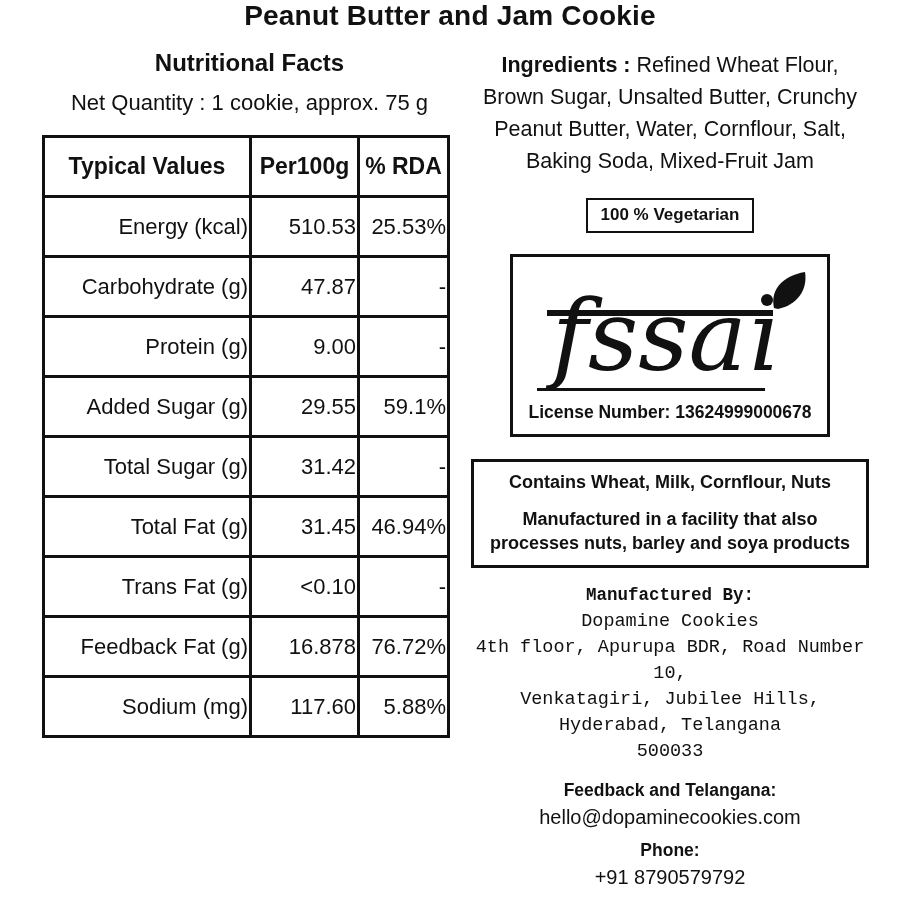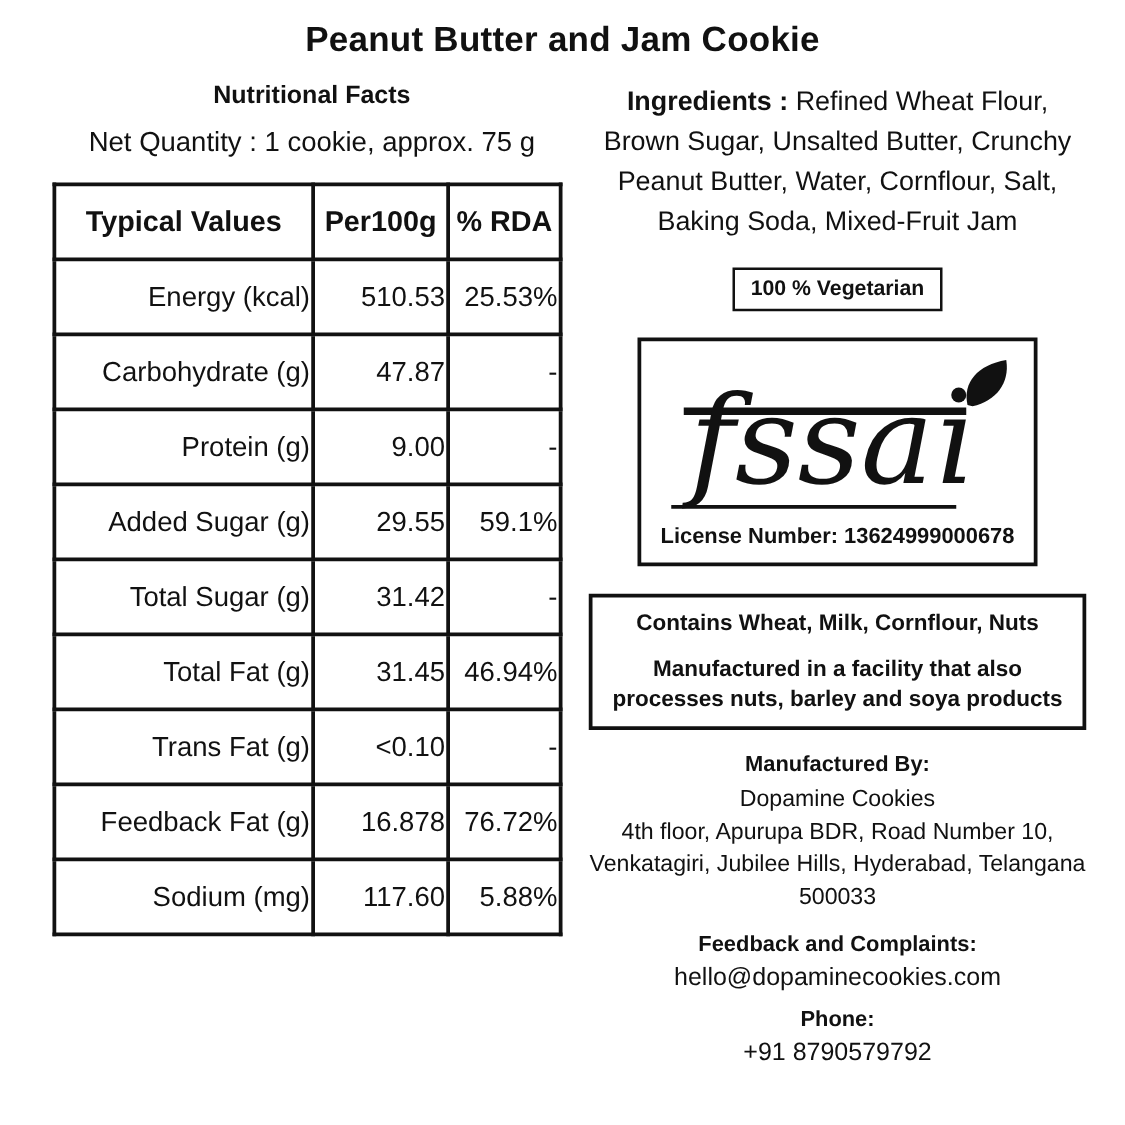--- a/index.html
+++ b/index.html
@@ -3,41 +3,41 @@
 <meta charset="utf-8">
 <style>
   * { margin: 0; padding: 0; box-sizing: border-box; }
   html, body {
     width: 900px; height: 900px;
     background: #ffffff;
     color: #111111;
     font-family: "Liberation Sans", "DejaVu Sans", sans-serif;
     overflow: hidden;
   }
-  .page { width: 900px; height: 900px; padding-top: 16px; border-radius: 12px; }
+  .page { width: 900px; height: 900px; padding-top: 0; border-radius: 12px; }
 
   .page-title {
     text-align: center;
     font-size: 28px;
     font-weight: 700;
     letter-spacing: 0.2px;
   }
 
   .columns {
     display: flex;
     padding: 0 35px 0 42px;
     margin-top: 17px;
     gap: 14px;
   }
 
   
   .left-col { width: 415px; flex: none; }
   .nutrition-heading {
     text-align: center;
-    font-size: 20px;
+    font-size: 24px;
     font-weight: 700;
     margin-bottom: 13px;
   }
   .net-quantity {
     text-align: center;
     font-size: 22px;
     white-space: nowrap;
   }
   table.nutrition-table {
     border-collapse: collapse;
@@ -98,21 +98,21 @@
     margin: 22px auto 0;
     width: 398px;
     border: 3px solid #111111;
     padding: 8px 4px 10px;
     font-weight: 700;
     font-size: 18px;
     line-height: 24px;
   }
   .allergen-box .contains-line { margin-bottom: 13px; }
 
-  .manufacturer { margin-top: 17px; }
+  .manufacturer { margin-top: 17px; font-family: Liberation Mono, monospace; }
   .section-heading { font-size: 17.5px; font-weight: 700; margin-bottom: 4px; }
   .mfr-line { font-size: 18.5px; line-height: 26px; }
 
   .contact-block { margin-top: 15px; }
   .contact-value { font-size: 20px; line-height: 24px; }
   .phone-block { margin-top: 11px; }
 </style>
 </head>
 <body>
 
@@ -223,21 +223,21 @@
 
       <div class="manufacturer">
         <div class="section-heading">Manufactured By:</div>
         <div class="mfr-line">Dopamine Cookies</div>
         <div class="mfr-line">4th floor, Apurupa BDR, Road Number 10,</div>
         <div class="mfr-line">Venkatagiri, Jubilee Hills, Hyderabad, Telangana</div>
         <div class="mfr-line">500033</div>
       </div>
 
       <div class="contact-block">
-        <div class="section-heading">Feedback and Complaints:</div>
+        <div class="section-heading">Feedback and Telangana:</div>
         <div class="contact-value">hello@dopaminecookies.com</div>
       </div>
 
       <div class="contact-block phone-block">
         <div class="section-heading">Phone:</div>
         <div class="contact-value">+91 8790579792</div>
       </div>
 
     </div>
   </div>

